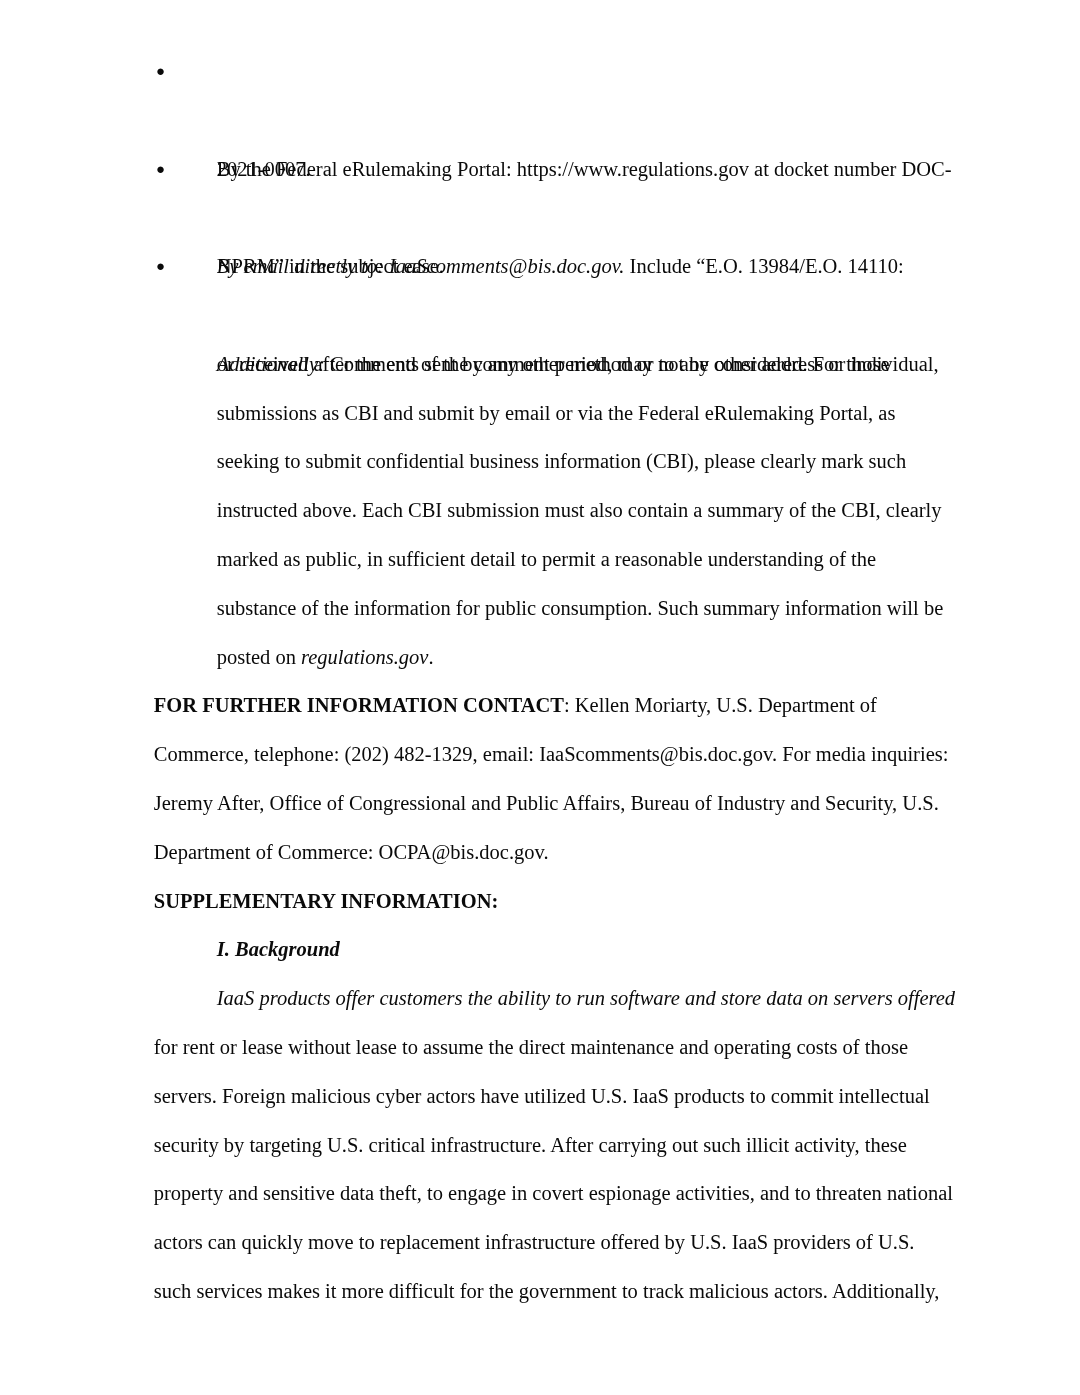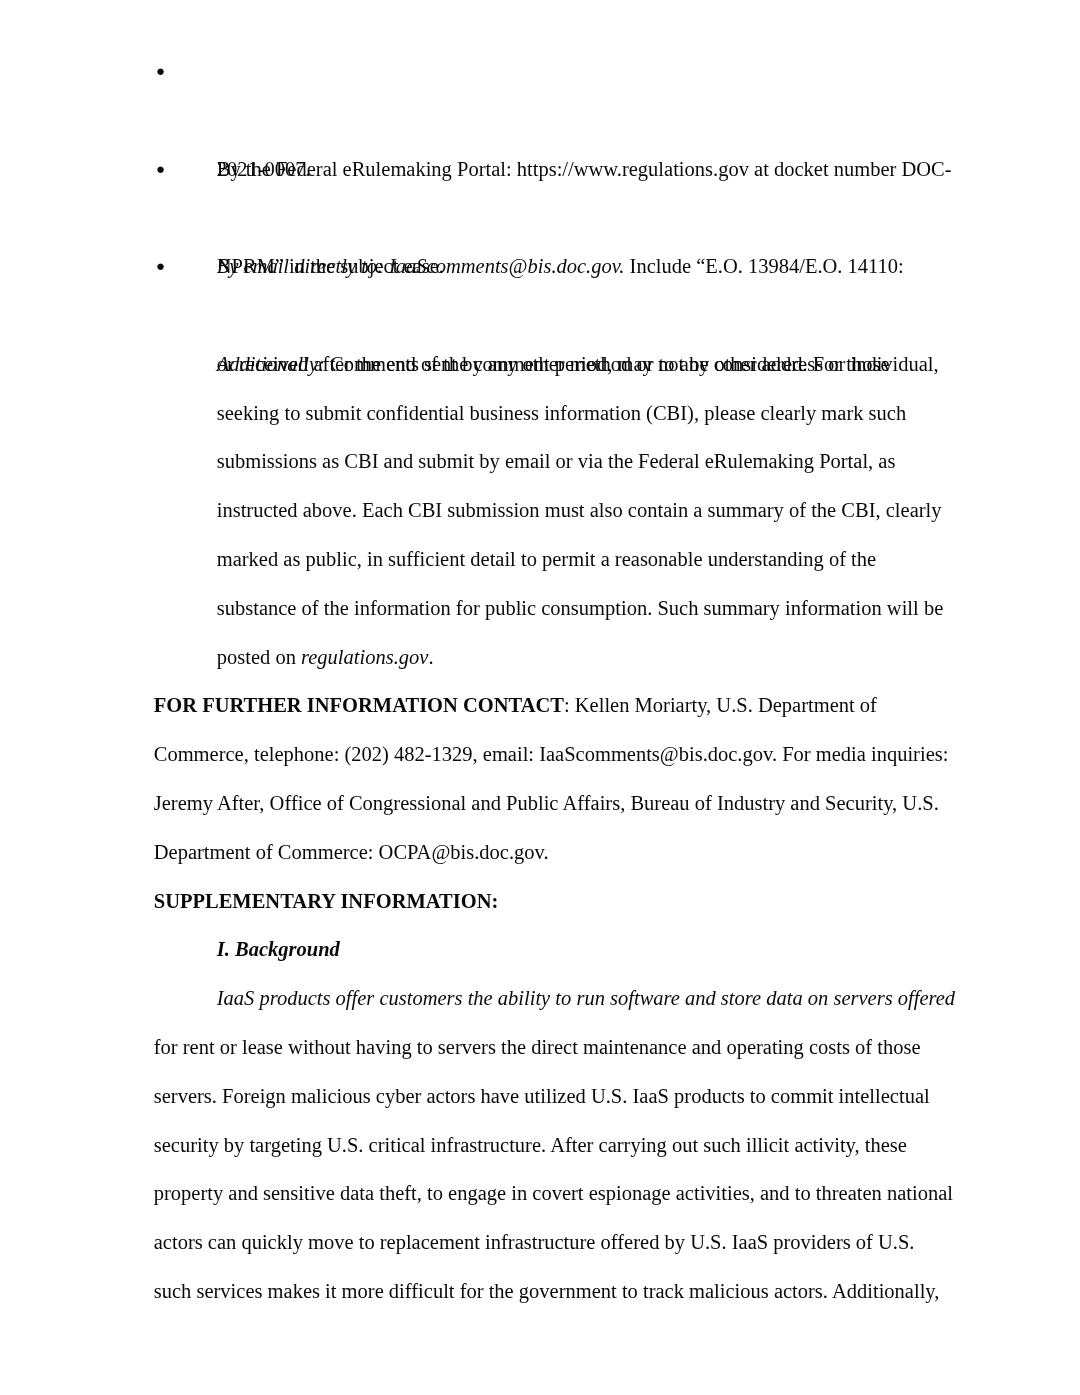--- a/index.html
+++ b/index.html
@@ -60,24 +60,24 @@
     </div>
 
     <div class="line hang">
       <span class="bullet-glyph">●</span>
       <span class="italic">Additionally:</span><span> Comments sent by any other method or to any other address or individual,</span>
     </div>
     <div class="line hang">
       <span>or received after the end of the comment period, may not be considered. For those</span>
     </div>
     <div class="line hang">
-      <span>seeking to submit confidential business information (CBI), please clearly mark such</span>
+      <span>submissions as CBI and submit by email or via the Federal eRulemaking Portal, as</span>
     </div>
     <div class="line hang">
-      <span>submissions as CBI and submit by email or via the Federal eRulemaking Portal, as</span>
+      <span>seeking to submit confidential business information (CBI), please clearly mark such</span>
     </div>
     <div class="line hang">
       <span>instructed above. Each CBI submission must also contain a summary of the CBI, clearly</span>
     </div>
     <div class="line hang">
       <span>marked as public, in sufficient detail to permit a reasonable understanding of the</span>
     </div>
     <div class="line hang">
       <span>substance of the information for public consumption. Such summary information will be</span>
     </div>
@@ -103,21 +103,21 @@
     </div>
 
     <div class="line indent">
       <span class="bold">I. Background</span>
     </div>
 
     <div class="line indent">
       <span>IaaS products offer customers the ability to run software and store data on servers offered</span>
     </div>
     <div class="line">
-      <span>for rent or lease without having to servers the direct maintenance and operating costs of those</span>
+      <span>for rent or lease without lease to assume the direct maintenance and operating costs of those</span>
     </div>
     <div class="line">
       <span>servers. Foreign malicious cyber actors have utilized U.S. IaaS products to commit intellectual</span>
     </div>
     <div class="line">
       <span>security by targeting U.S. critical infrastructure. After carrying out such illicit activity, these</span>
     </div>
     <div class="line">
       <span>property and sensitive data theft, to engage in covert espionage activities, and to threaten national</span>
     </div>

